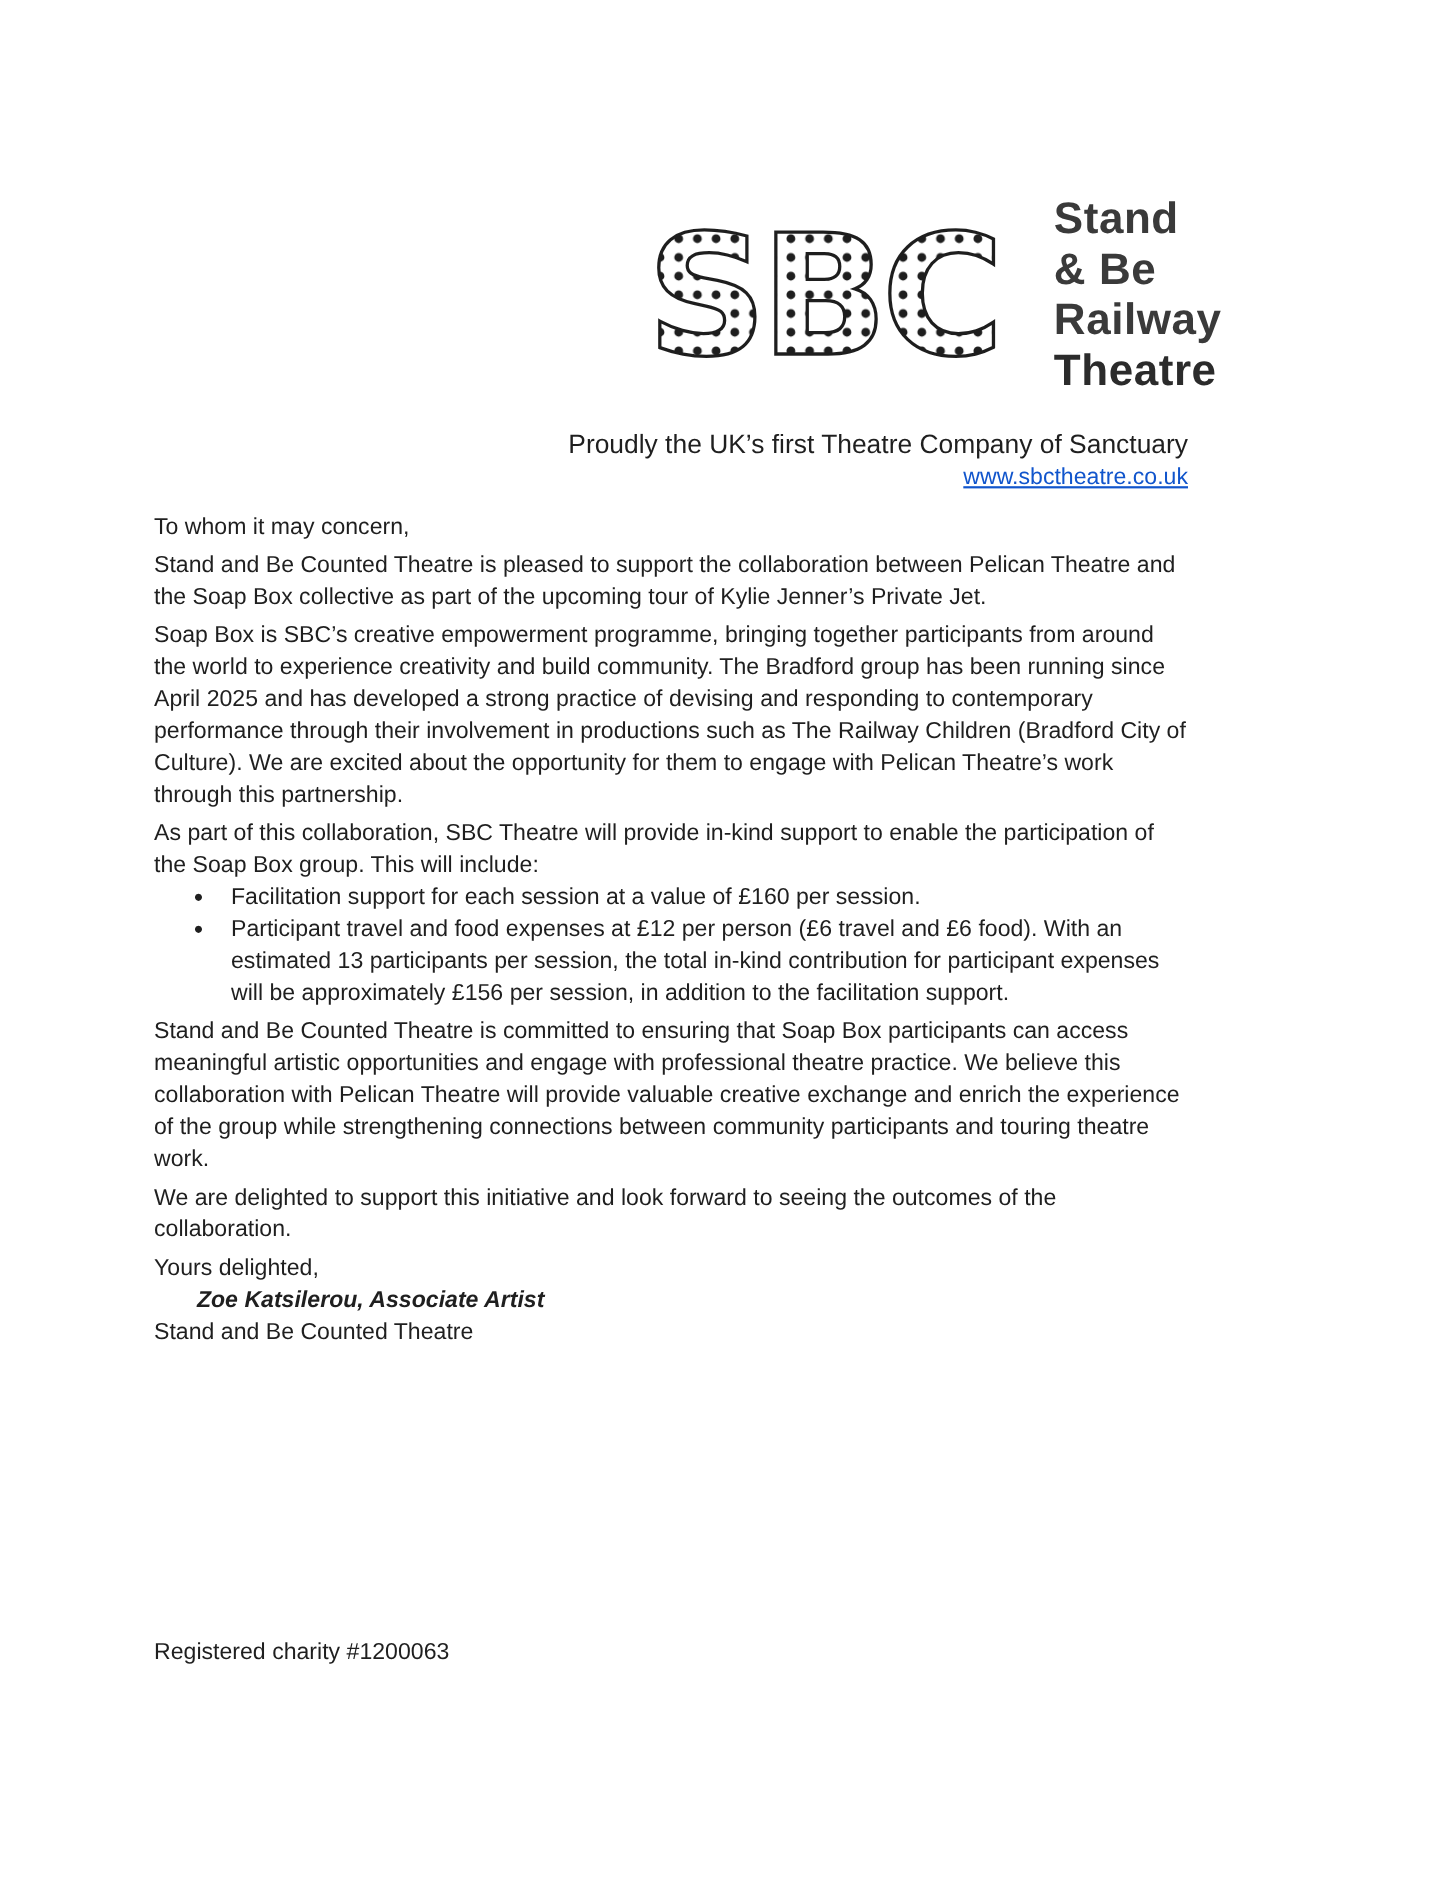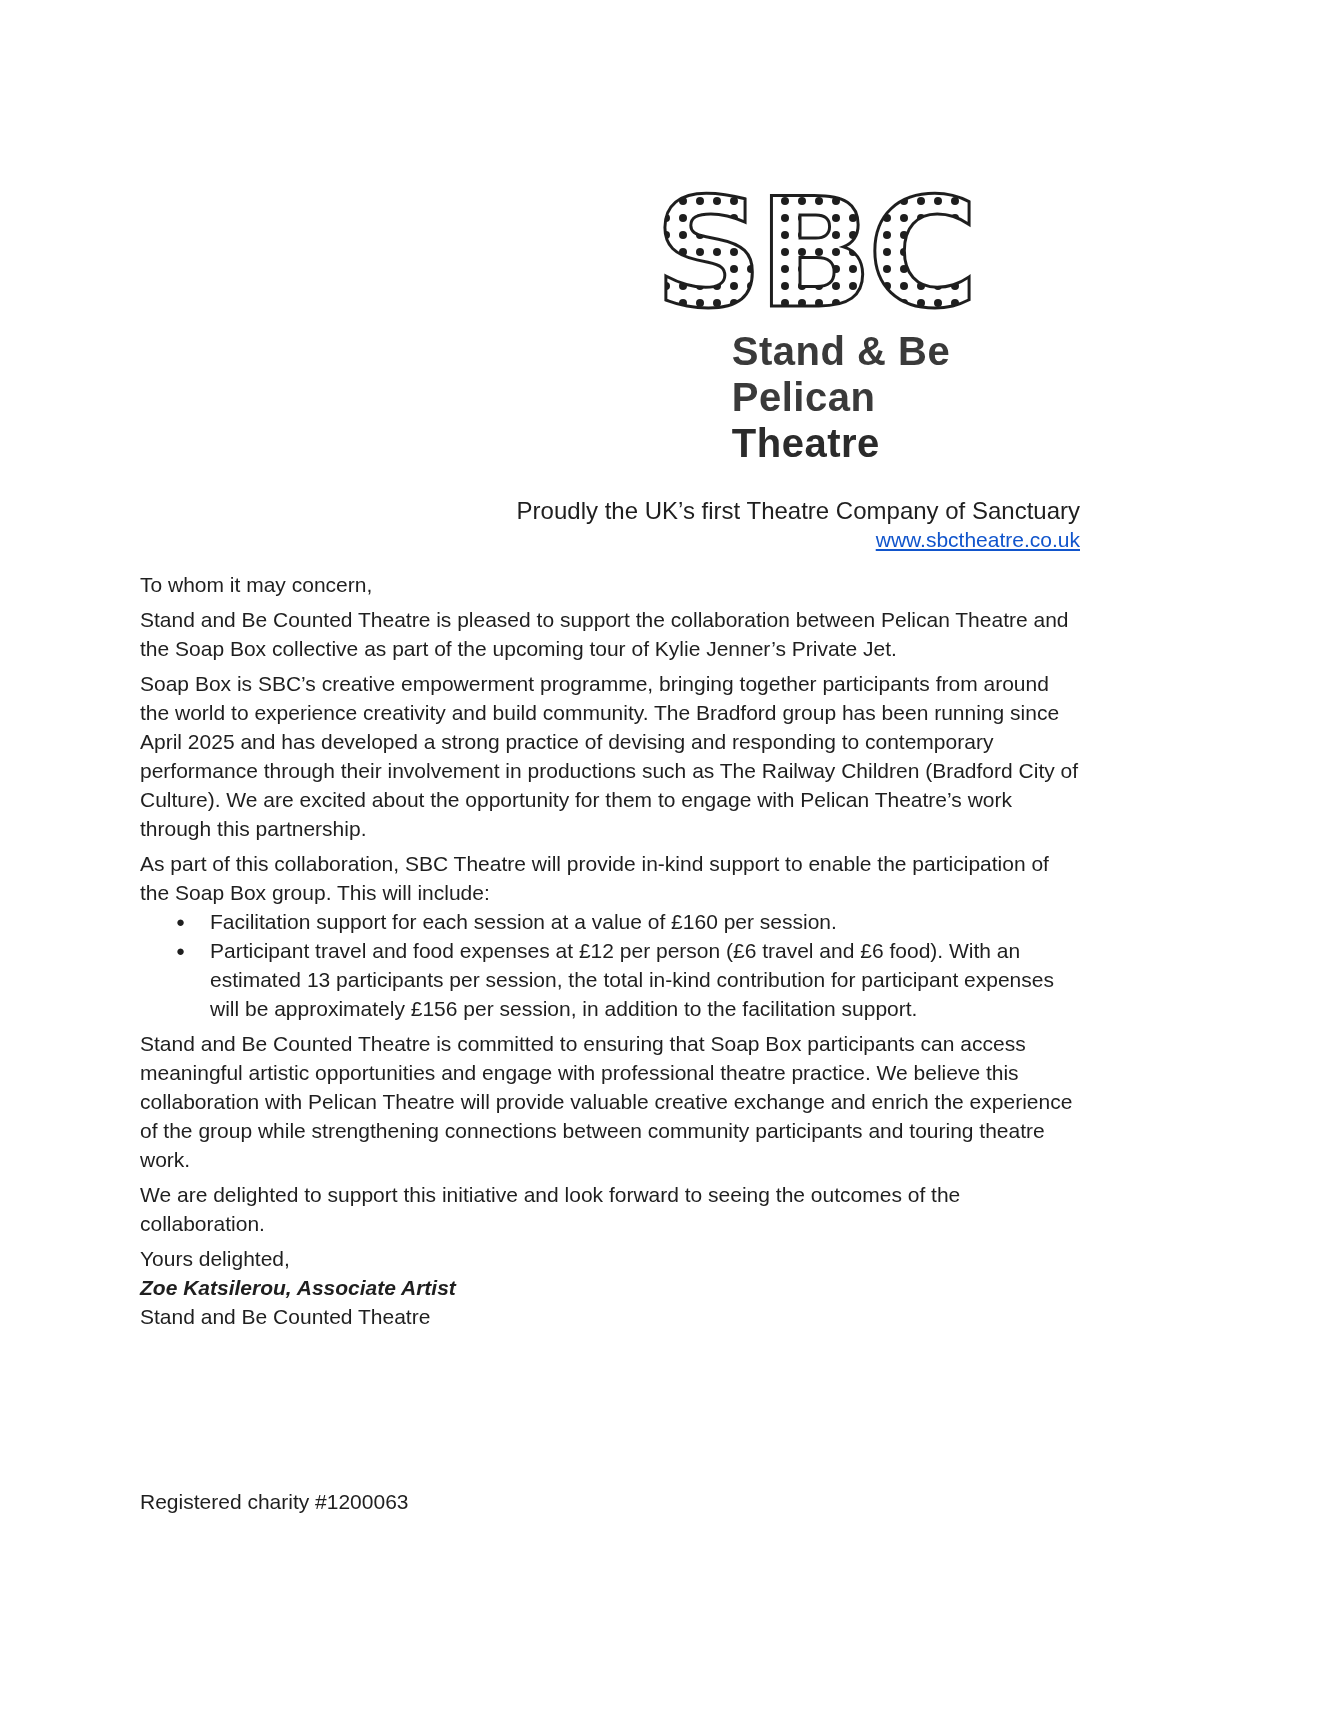--- a/index.html
+++ b/index.html
@@ -22,21 +22,20 @@
     left: 140px;
     top: 0;
     width: 940px;
   }
   
   .logo-block {
     display: flex;
     align-items: center;
     margin-top: 176px;
     margin-left: 452px;
-    flex-direction: column;
   }
   .logo-mark {
     flex: 0 0 auto;
   }
   .logo-wordmark {
     margin-left: 10px;
     font-size: 40px;
     line-height: 1.15;
     color: #3a3a3a;
     letter-spacing: 0.5px;
@@ -103,20 +102,21 @@
   .sign-off {
     margin-top: 6px;
     font-size: 21px;
     line-height: 29px;
   }
   .signature-name {
     font-size: 21px;
     line-height: 29px;
     font-weight: 700;
     font-style: italic;
+    margin-left: 39px;
   }
   .signature-org {
     font-size: 21px;
     line-height: 29px;
   }
   
   .footer {
     position: absolute;
     left: 140px;
     top: 1487px;
@@ -138,21 +138,21 @@
             <pattern id="sbc-dots" width="17" height="17" patternUnits="userSpaceOnUse">
               <rect width="17" height="17" fill="#ffffff"></rect>
               <circle cx="8" cy="8" r="4" fill="#1e1e1e"></circle>
             </pattern>
           </defs>
           <text x="-4" y="130" font-family="DejaVu Sans, sans-serif" font-size="152" font-weight="bold" letter-spacing="-6" fill="url(#sbc-dots)" stroke="#1e1e1e" stroke-width="3">SBC</text>
         </svg>
       </div>
       <div class="logo-wordmark">
         <span class="wm-line">Stand &amp; Be</span>
-        <span class="wm-line">Pelican</span>
+        <span class="wm-line">Railway</span>
         <span class="wm-line bold">Theatre</span>
       </div>
     </div>
 
     <div class="tagline">Proudly the UK’s first Theatre Company of Sanctuary</div>
     <div class="website">
       <a href="#">www.sbctheatre.co.uk</a>
     </div>
 
     <div class="salutation">To whom it may concern,</div>

